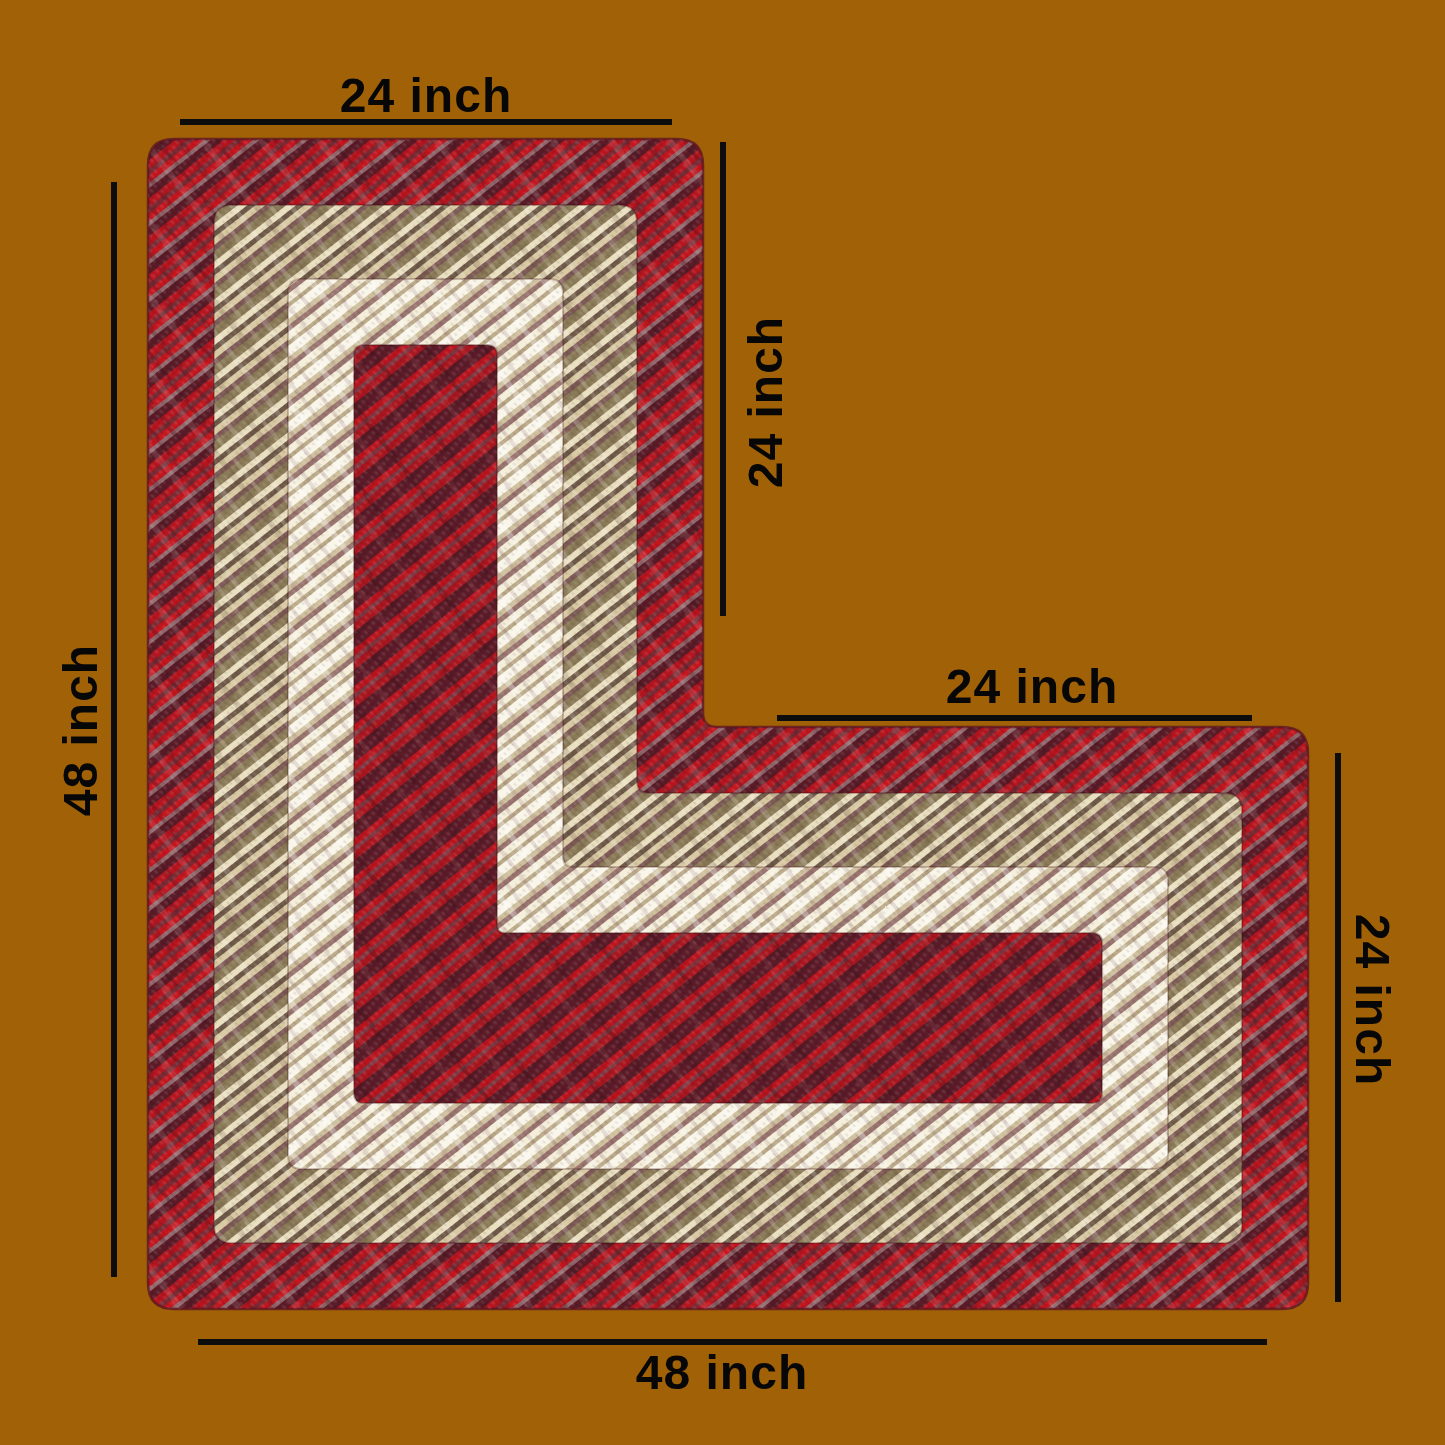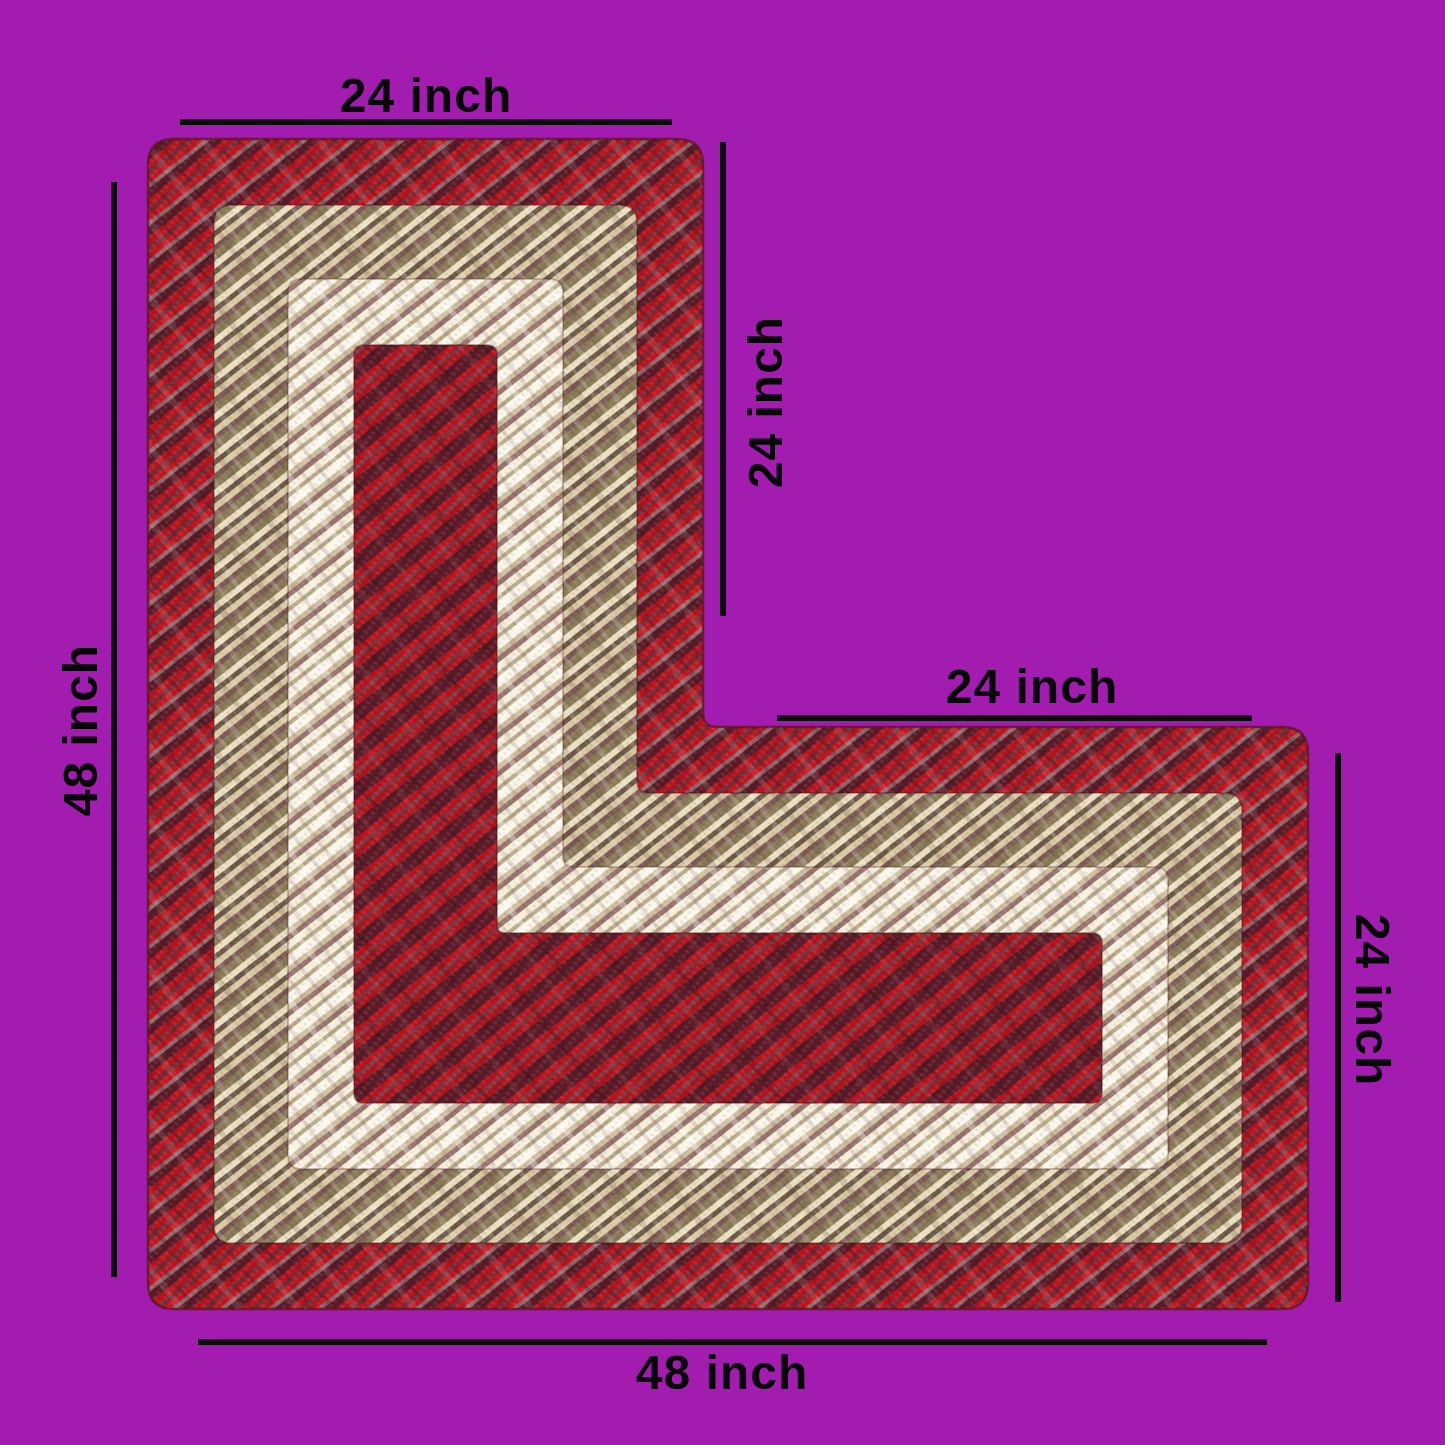--- a/index.html
+++ b/index.html
@@ -1,19 +1,19 @@
 <!DOCTYPE html>
 <html><head>
 <meta charset="utf-8">
 <style>
   html,body{margin:0;padding:0;background:#ffffff;}
   .canvas{
     position:relative;
     width:1445px;height:1445px;
-    background:#a21caf;
+    background:#a16207;
     overflow:hidden;
     font-family:"Liberation Sans","DejaVu Sans",sans-serif;
   }
   .rug-svg{position:absolute;left:0;top:0;width:1445px;height:1445px;}
   .dim-line{position:absolute;background:#0d0d0d;}
   .dim-line.h{height:6px;}
   .dim-line.v{width:6px;}
   .dim-label{
     position:absolute;
     font-weight:700;

